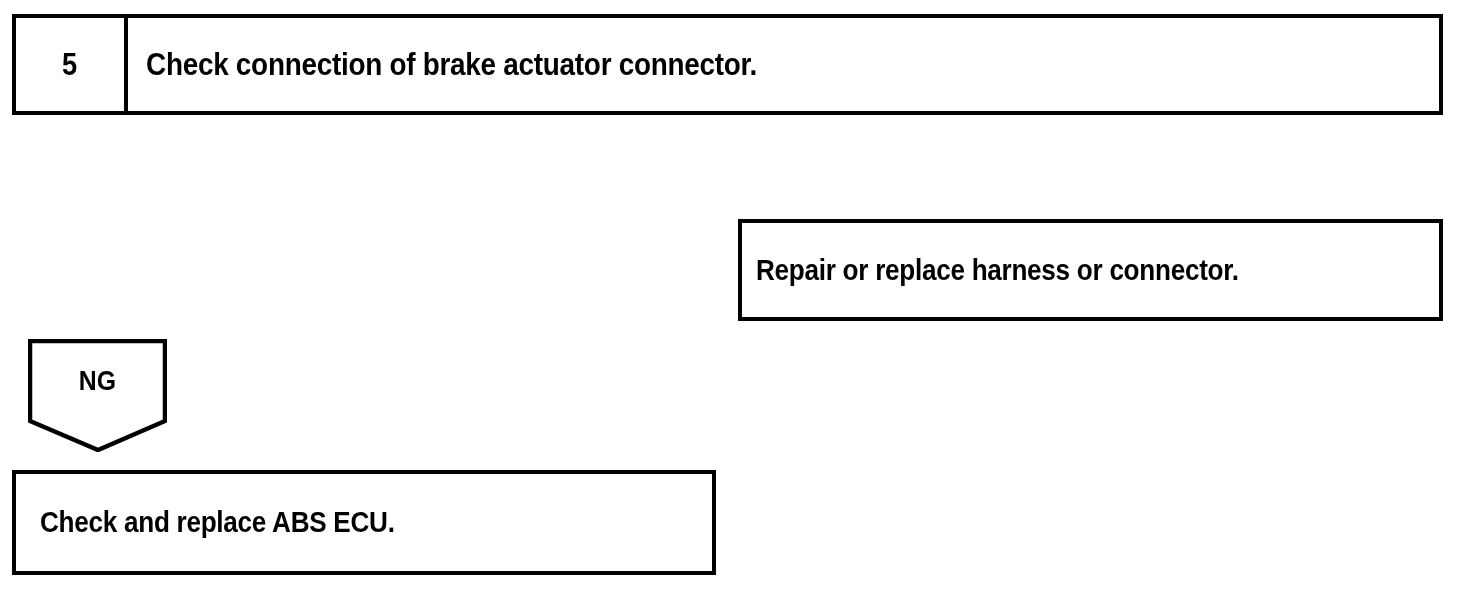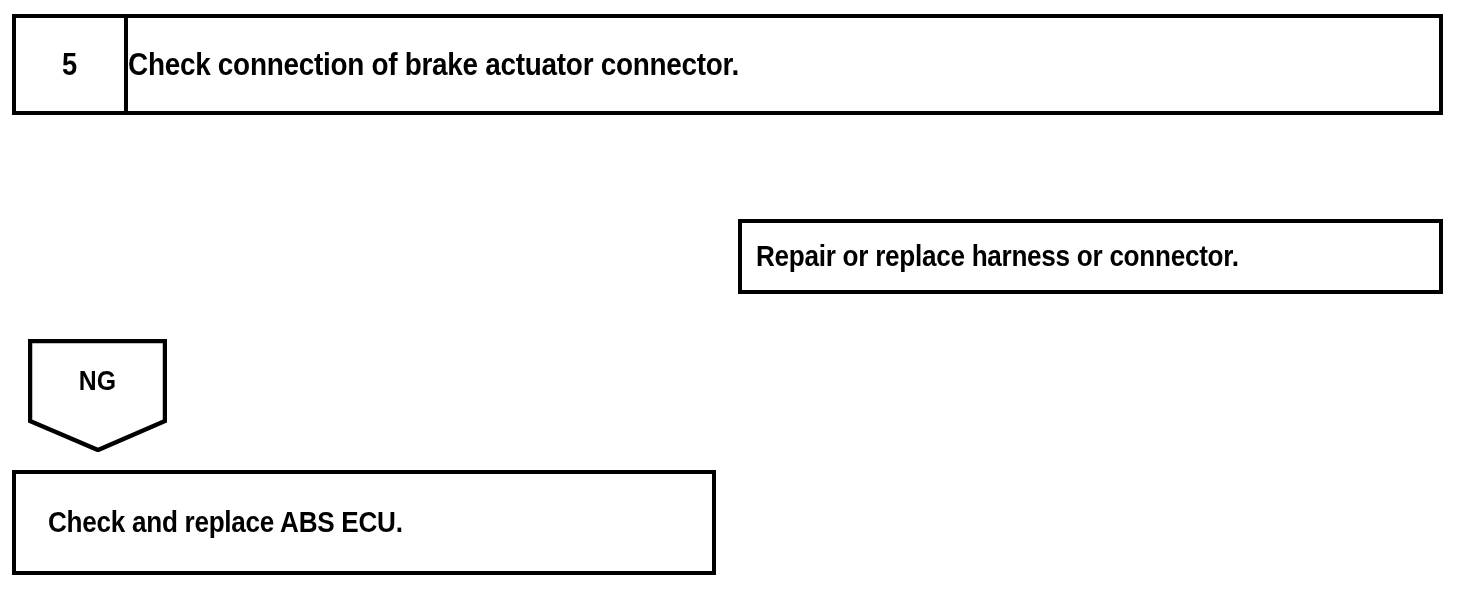--- a/index.html
+++ b/index.html
@@ -49,20 +49,21 @@
   #step-number {
     font-size: 31px;
     font-weight: bold;
     letter-spacing: 0px;
     transform: scaleX(0.88);
   }
   #step-title-cell {
     flex: 1 1 auto;
     display: flex;
     align-items: center;
+    padding-left: 18px;
   }
   #step-title {
     font-size: 31px;
     font-weight: bold;
     letter-spacing: -0.3px;
     transform: scaleX(0.9);
     transform-origin: left center;
     white-space: nowrap;
   }
 
@@ -151,42 +152,42 @@
     font-weight: bold;
     transform: scaleX(0.92);
     transform-origin: center center;
   }
 
   
   #repair-box {
     left: 738px;
     top: 219px;
     width: 705px;
-    height: 75px;
+    height: 102px;
     display: flex;
     align-items: center;
     padding-left: 14px;
   }
   #repair-text {
     font-size: 29px;
     font-weight: bold;
     letter-spacing: -0.3px;
     transform: scaleX(0.9);
     transform-origin: left center;
     white-space: nowrap;
   }
 
   #ecu-box {
     left: 12px;
     top: 470px;
     width: 704px;
     height: 105px;
     display: flex;
     align-items: center;
-    padding-left: 32px;
+    padding-left: 24px;
   }
   #ecu-text {
     font-size: 29px;
     font-weight: bold;
     letter-spacing: -0.3px;
     transform: scaleX(0.9);
     transform-origin: left center;
     white-space: nowrap;
   }
 </style>

